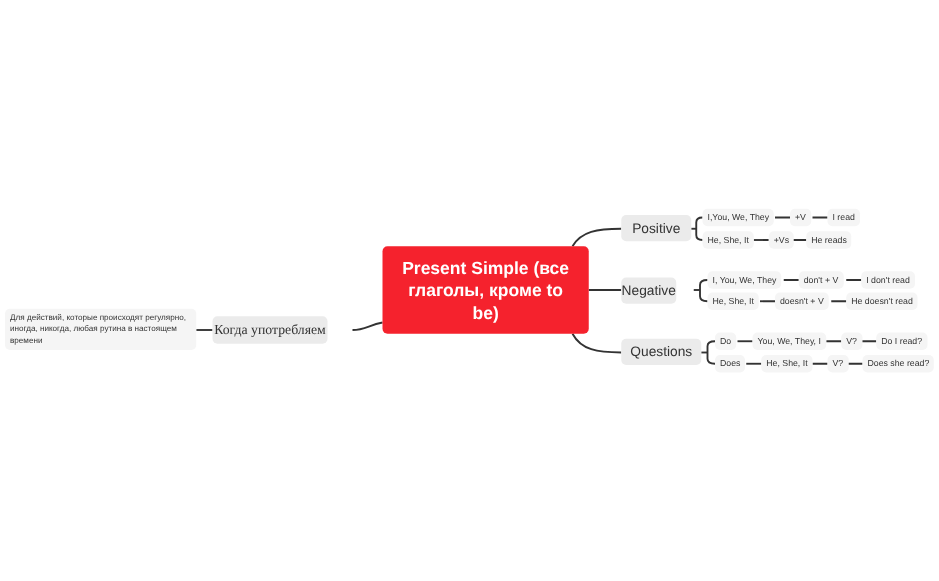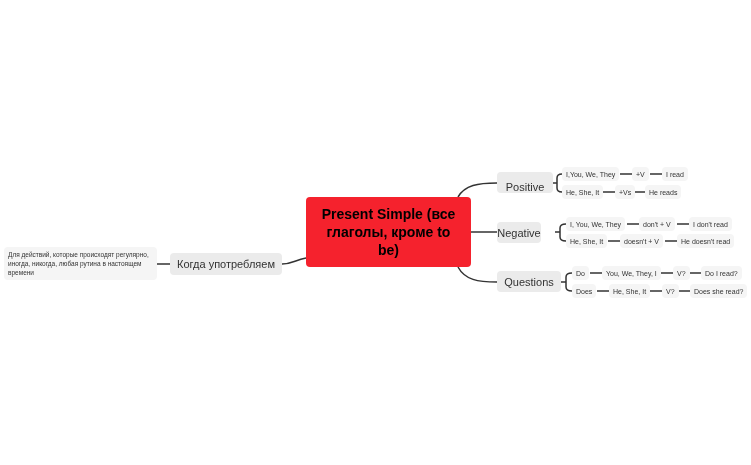--- a/index.html
+++ b/index.html
@@ -1,21 +1,21 @@
 <!DOCTYPE html>
 <html><head>
 <meta charset="utf-8">
 <style>
   html, body { margin:0; padding:0; }
   body { width:751px; height:465px; background:#ffffff; position:relative; overflow:hidden;
          font-family:"Liberation Sans", sans-serif; color:#333; }
   svg.lines { position:absolute; left:0; top:0; width:751px; height:465px; }
   .node { position:absolute; box-sizing:border-box; display:flex; align-items:center; justify-content:center;
           white-space:nowrap; }
-  .central { background:#F5222D; color:#000000; border-radius:4px; font-weight:bold; font-size:14px;
+  .central { background:#F5222D; color:#ffffff; border-radius:4px; font-weight:bold; font-size:14px;
              line-height:18px; text-align:center; white-space:normal; padding:4px 10px; }
   .main { background:#EBEBEB; border-radius:4px; font-size:11px; color:#333; }
   .leaf { background:#F5F5F5; border-radius:4px; font-size:7px; color:#333; padding:0 4px; }
   .note { background:#F5F5F5; border-radius:4px; font-size:6.5px; line-height:9px; color:#333;
           white-space:normal; justify-content:flex-start; align-items:flex-start; padding:3px 4px; }
 </style>
 </head>
 <body>
 
 <svg class="lines" viewBox="0 0 751 465">
@@ -53,28 +53,28 @@
     <path d="M597,291 L609,291"></path>
       <path d="M650,291 L662,291"></path>
       <path d="M678,291 L690,291"></path>
   </g>
 </svg>
 
 <div class="node central" style="left:306px; top:197px; width:165px; height:70px;">
   <span>Present Simple (все глаголы, кроме to be)</span>
 </div>
 
-<div class="node main" style="left:170px; top:253px; width:112px; height:22px;">
+<div class="node main" style="left:170px; top:253px; width:92px; height:22px;font-family:Liberation Serif, serif;">
   <span>Когда употребляем</span>
 </div>
 <div class="node note" style="left:4px; top:247px; width:153px; height:33px;">
   <span>Для действий, которые происходят регулярно, иногда, никогда, любая рутина в настоящем времени</span>
 </div>
 
-<div class="node main" style="left:497px; top:172px; width:56px; height:21px;align-items:flex-end;">
+<div class="node main" style="left:497px; top:172px; width:56px; height:21px;">
   <span>Positive</span>
 </div>
 <div class="node leaf" style="left:562px; top:167px; height:14px;">
     <span>I,You, We, They</span>
   </div>
 <div class="node leaf" style="left:632px; top:167px; height:14px;">
     <span>+V</span>
   </div>
 <div class="node leaf" style="left:662px; top:167px; height:14px;">
     <span>I read</span>

